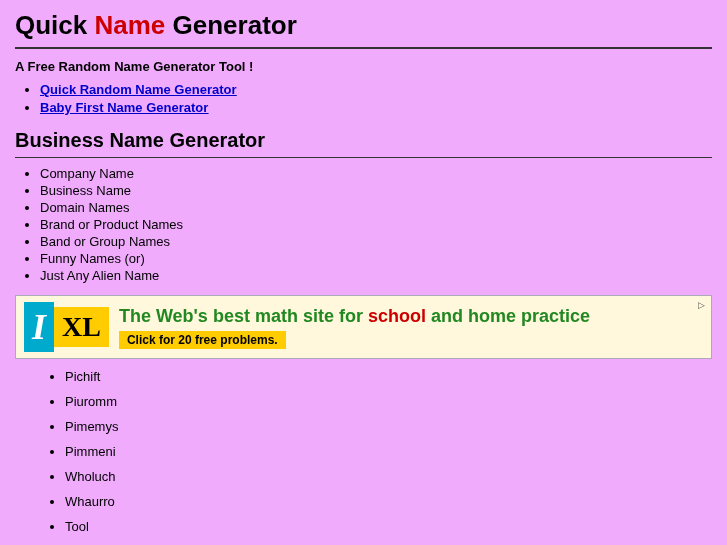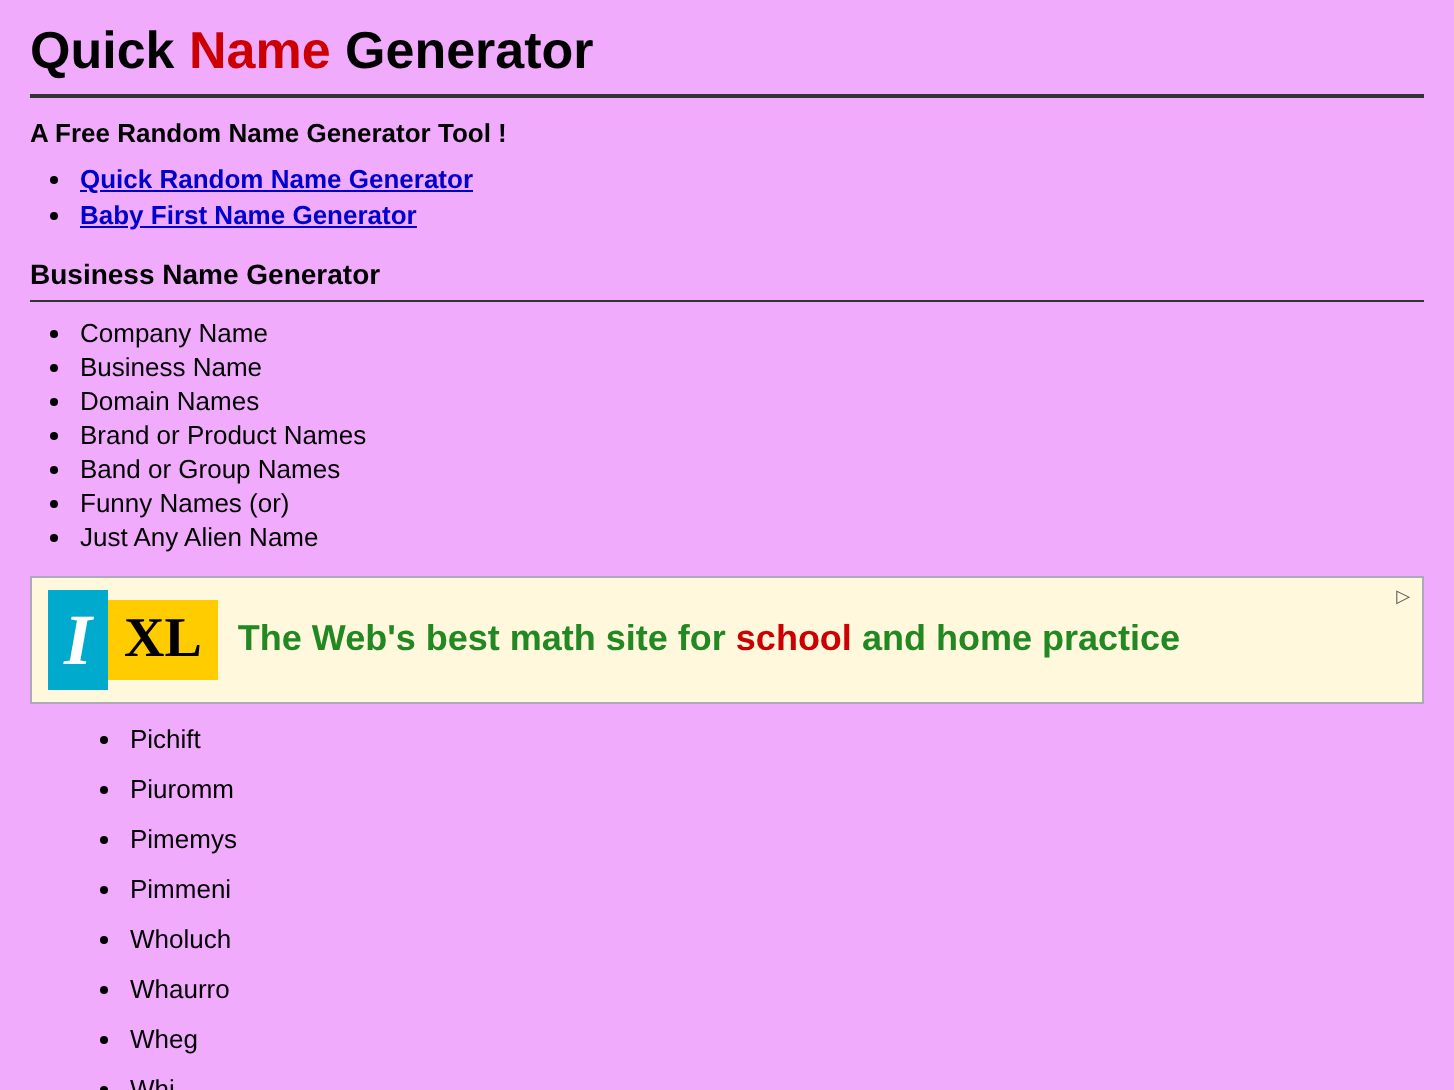--- a/index.html
+++ b/index.html
@@ -55,21 +55,21 @@
     }
 
     .links-list li a {
       color: #0000cc;
       text-decoration: underline;
       font-weight: bold;
       font-size: 13px;
     }
 
     .section-title {
-      font-size: 14px;
+      font-size: 20px;
       font-weight: bold;
       color: #000;
       padding-bottom: 5px;
       border-bottom: 1px solid #333;
       margin-bottom: 8px;
     }
 
     .category-list {
       list-style: disc;
       padding-left: 25px;
@@ -208,36 +208,37 @@
 
   <div class="ad-banner">
     <div class="ad-logo">
       <span class="ad-logo-i">I</span>
         <span class="ad-logo-xl">XL</span>
     </div>
     <div class="ad-content">
       <div class="ad-main-text">
         <span>The Web's best math site for </span><span class="school-word">school</span><span> and </span><span>home practice</span>
       </div>
+      <div class="ad-sub-text">Click for 20 free problems.</div>
     </div>
     <span class="ad-corner">▷</span>
   </div>
 
   <div class="results-section">
     <div class="results-col">
       <ul class="results-list">
         <li>Pichift</li>
         <li>Piuromm</li>
         <li>Pimemys</li>
         <li>Pimmeni</li>
       </ul>
     </div>
     <div class="results-col">
       <ul class="results-list">
         <li>Wholuch</li>
         <li>Whaurro</li>
-        <li>Wheg</li>
+        <li>Tool</li>
         <li>Whi</li>
       </ul>
     </div>
   </div>
 
 </div>
 
 </body></html>

